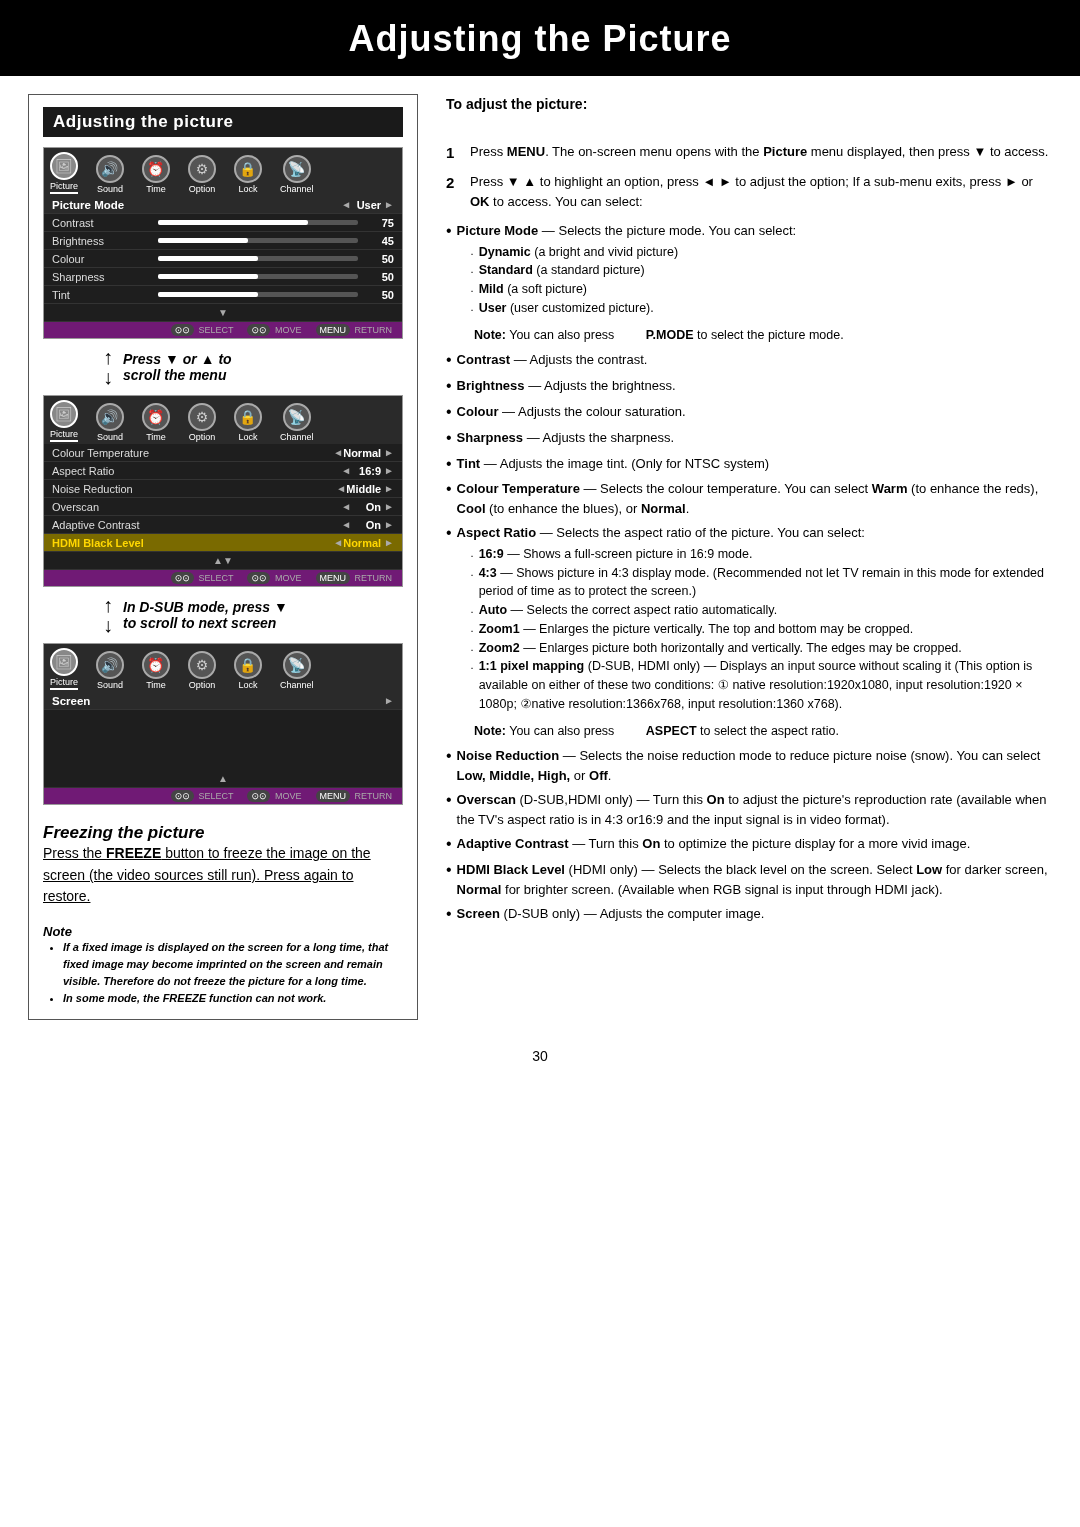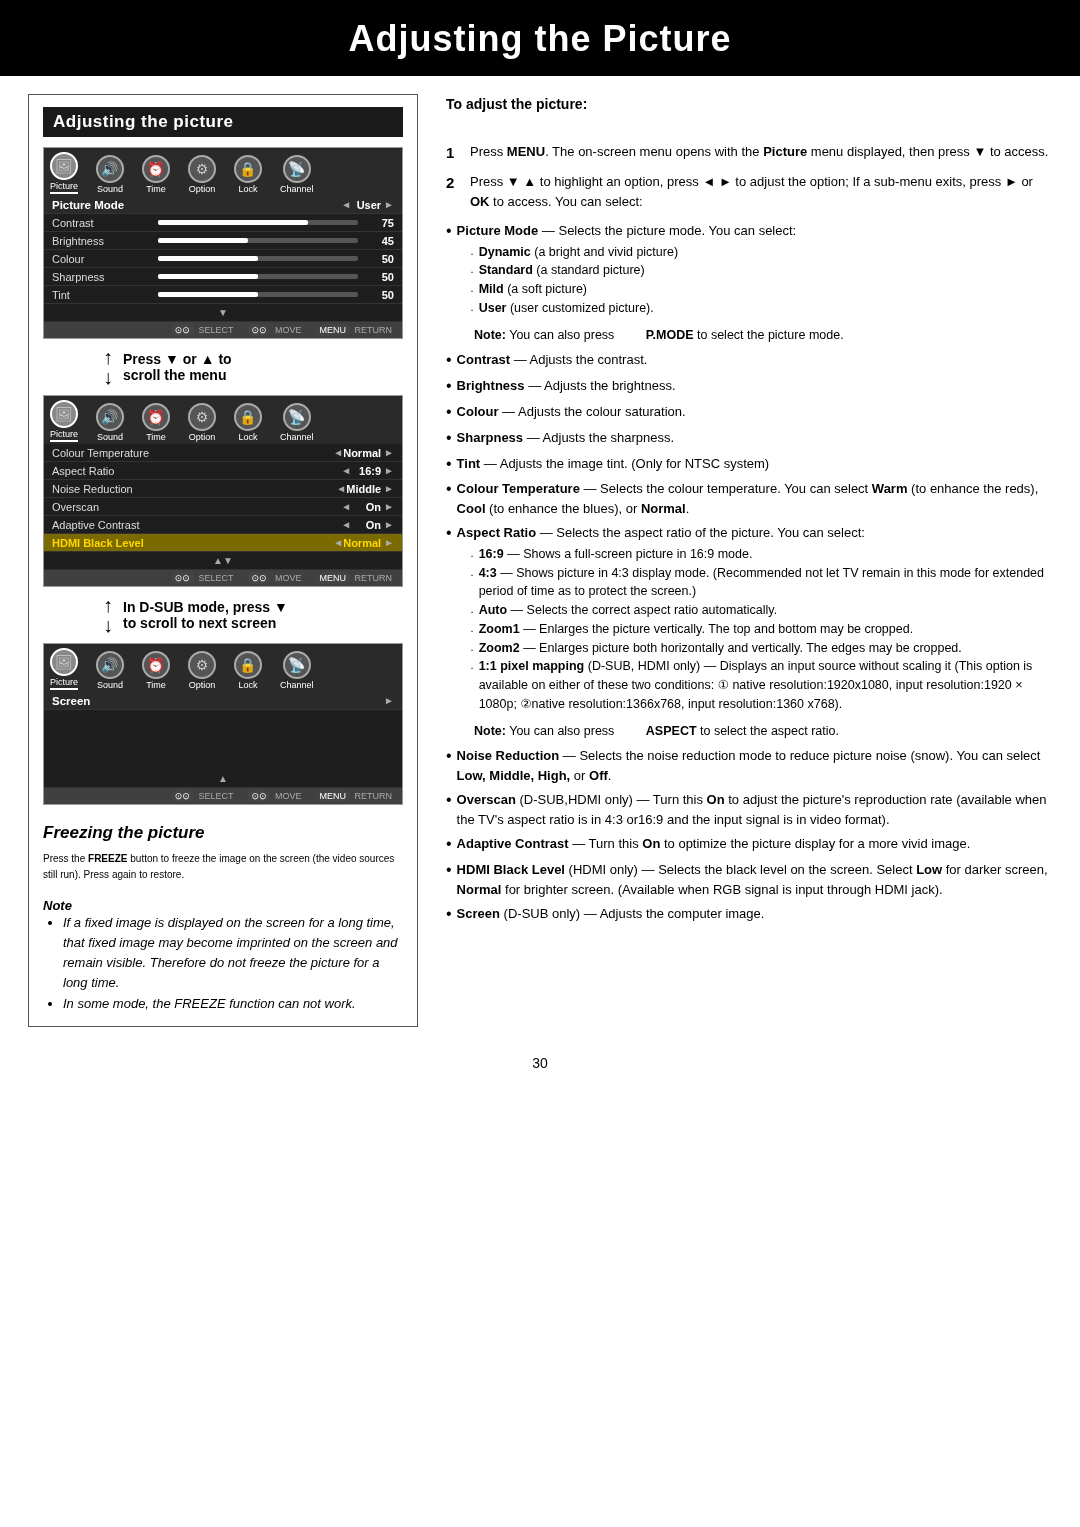--- a/index.html
+++ b/index.html
@@ -132,21 +132,21 @@
     }
     .menu-row-bar-fill {
       height: 100%;
       background: #fff;
       border-radius: 2px;
     }
     .menu-row-highlight {
       background: #3a5a9a;
     }
     .menu-bottom-bar {
-      background: #404040;
+      background: #701a75;
       display: flex;
       justify-content: flex-end;
       gap: 14px;
       padding: 3px 10px;
       font-size: 9px;
       color: #aaa;
       align-items: center;
     }
     .menu-bottom-btn {
       background: #444;
@@ -167,49 +167,51 @@
     .arrow-down-up {
       display: flex;
       flex-direction: column;
       align-items: center;
       font-size: 20px;
       line-height: 1;
       color: #000;
     }
     .annotation-text {
       font-size: 14px;
+      font-style: italic;
       font-weight: bold;
     }
     
     .freezing-section {
       margin-top: 18px;
     }
     .freezing-title {
       font-size: 17px;
       font-style: italic;
       font-weight: bold;
-      margin-bottom: 8px;
     }
     .freezing-text {
-      font-size: 10px;
+      font-size: 14px;
       line-height: 1.55;
       margin-bottom: 8px;
+      text-decoration: underline;
     }
     .note-title {
       font-weight: bold;
       font-style: italic;
       font-size: 13px;
       margin-top: 16px;
     }
     .note-list {
       list-style: disc;
       padding-left: 20px;
-      font-size: 13px;
+      font-size: 11px;
       font-style: italic;
       line-height: 1.55;
+      font-weight: bold;
     }
     
     .right-section-title {
       font-size: 14px;
       font-weight: bold;
       margin-bottom: 26px;
     }
     .numbered-list {
       list-style: none;
       padding: 0;

